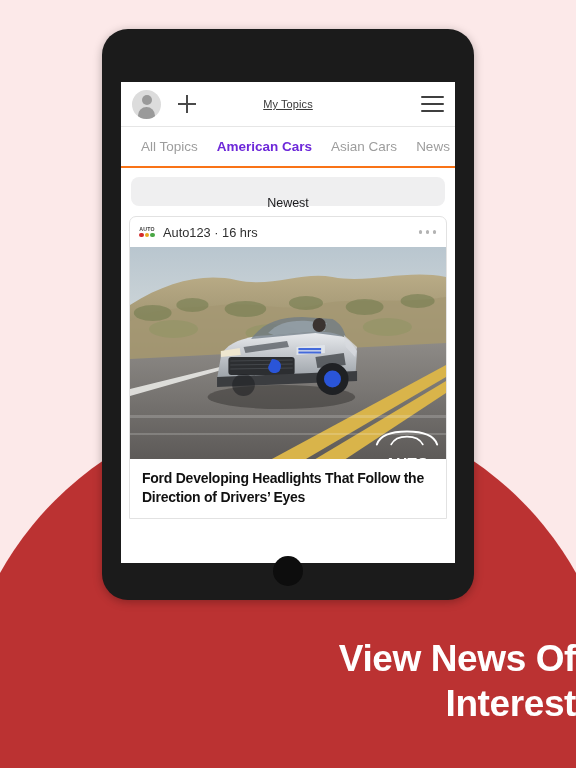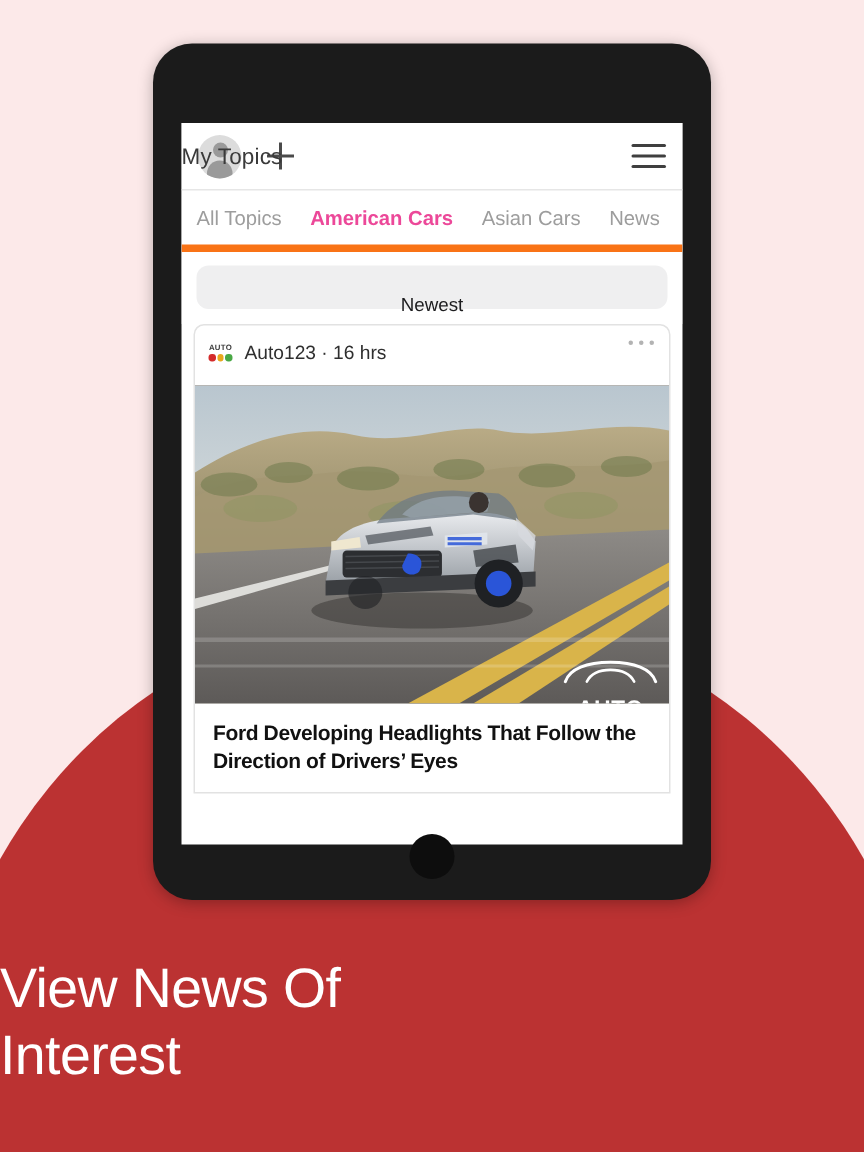--- a/index.html
+++ b/index.html
@@ -104,24 +104,26 @@
   .plus-icon::before, .plus-icon::after {
     content: "";
     position: absolute;
     background: #4a4a4a;
   }
   .plus-icon::before { left: 50%; margin-left: -1px; top: 4px; width: 2px; height: 18px; }
   .plus-icon::after  { top: 50%; margin-top: -1px; left: 4px; height: 2px; width: 18px; }
   .nav-title {
     position: absolute;
     left: 0; right: 0;
-    font-size: 15px;
+    text-align: center;
+    font-size: 11px;
     color: #3a3a3a;
     letter-spacing: .1px;
     pointer-events: none;
+    text-decoration: underline;
   }
   .hamburger {
     margin-left: auto;
     width: 23px; height: 17px;
     display: flex;
     flex-direction: column;
     justify-content: space-between;
     flex: 0 0 auto;
     z-index: 2;
   }
@@ -130,33 +132,33 @@
     height: 2.4px;
     background: #3f3f3f;
     border-radius: 1px;
   }
   
   .topics {
     height: 41px;
     background: #fff;
     display: flex;
     align-items: center;
-    padding-left: 10px;
+    padding-left: 20px;
     gap: 19px;
-    border-bottom: 5px solid #f97316;
+    border-bottom: 2px solid #f97316;
     white-space: nowrap;
     overflow: hidden;
   }
   .topic {
     font-size: 13.5px;
     color: #9d9d9d;
     flex: 0 0 auto;
   }
   .topic.active {
-    color: #ec4899;
+    color: #6d28d9;
     font-weight: bold;
   }
   
   .seg-wrap {
     background: #fff;
     padding: 9px 10px 10px 10px;
   }
   .segment {
     display: flex;
     background: #efeff0;
@@ -181,23 +183,23 @@
   
   .card {
     margin: 0 8px;
     background: #fff;
     border: 1px solid #e2e2e2;
     border-radius: 7px 7px 0 0;
     overflow: hidden;
   }
   .card-head {
     display: flex;
+    align-items: center;
     height: 30px;
     padding: 0 10px 0 7px;
-    margin-top: 10px;
   }
   .src-logo {
     width: 20px; height: 17px;
     flex: 0 0 auto;
     display: flex;
     flex-direction: column;
     align-items: center;
     justify-content: center;
     gap: 1px;
   }
@@ -265,24 +267,24 @@
     font-weight: bold;
     color: #111;
     padding: 10px 12px 12px 12px;
     letter-spacing: -.25px;
   }
   
   .caption {
     position: absolute;
     left: 0; right: 0;
     top: 636px;
-    text-align: left;
+    text-align: right;
     color: #ffffff;
     font-size: 37px;
-    font-weight: normal;
+    font-weight: bold;
     line-height: 1.22;
     letter-spacing: -.4px;
   }
 </style>
 </head>
 <body>
 
 <div class="stage">
 
   <div class="red-circle"></div>

